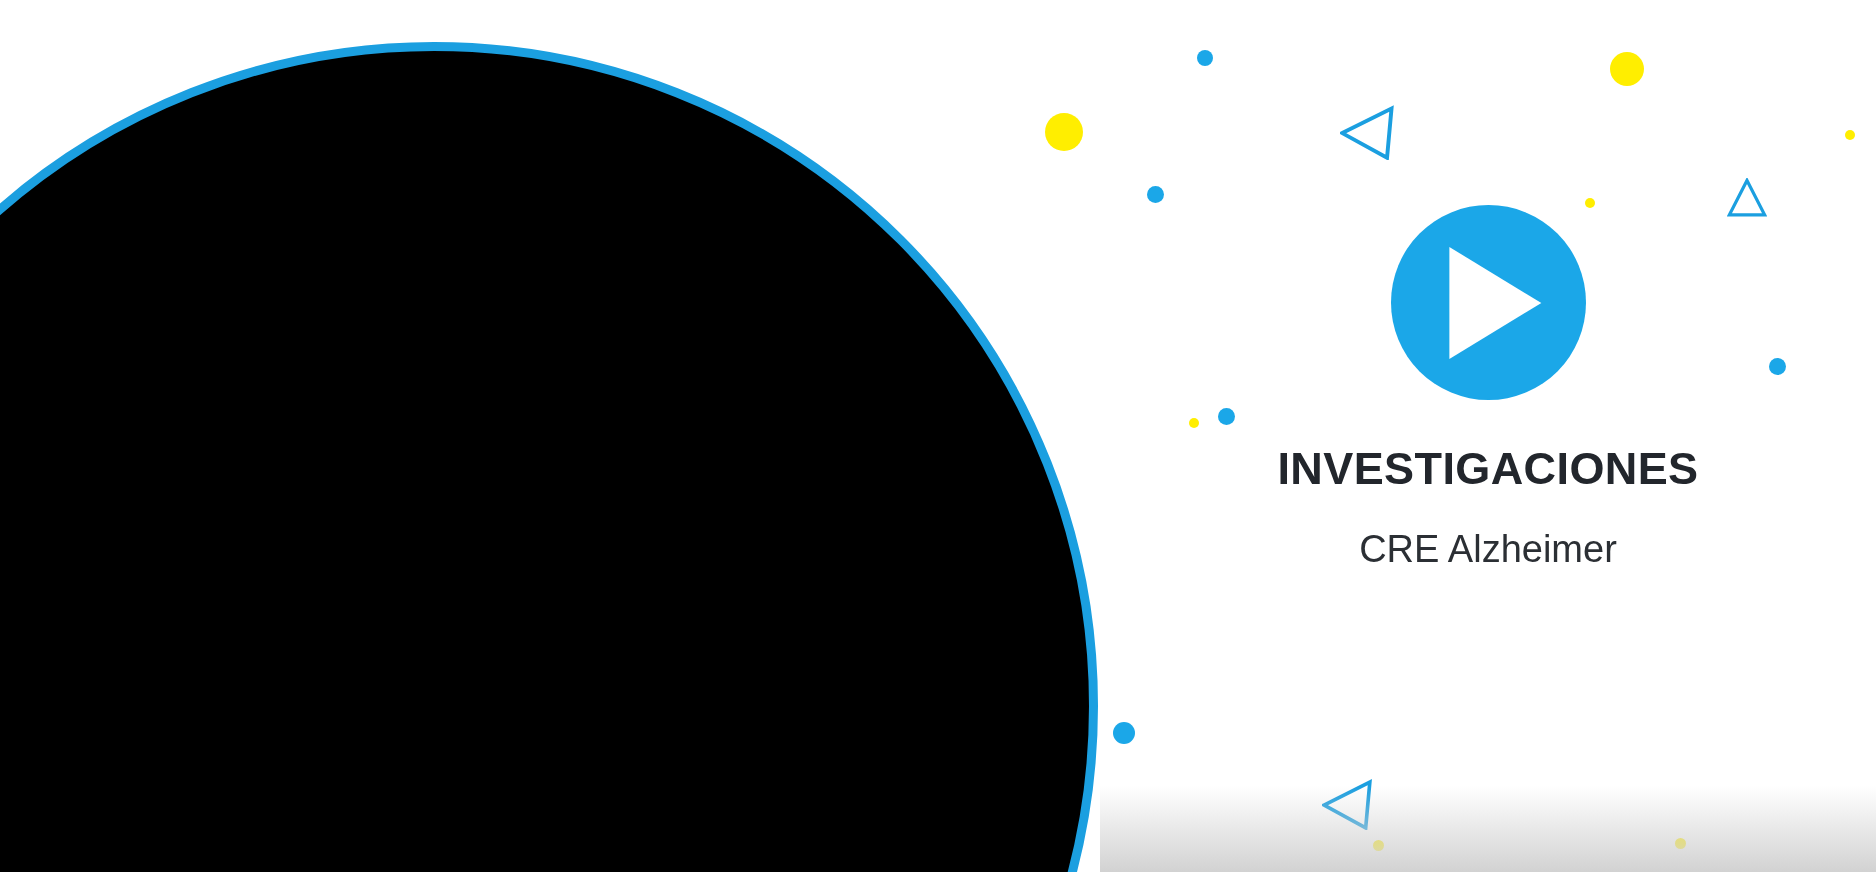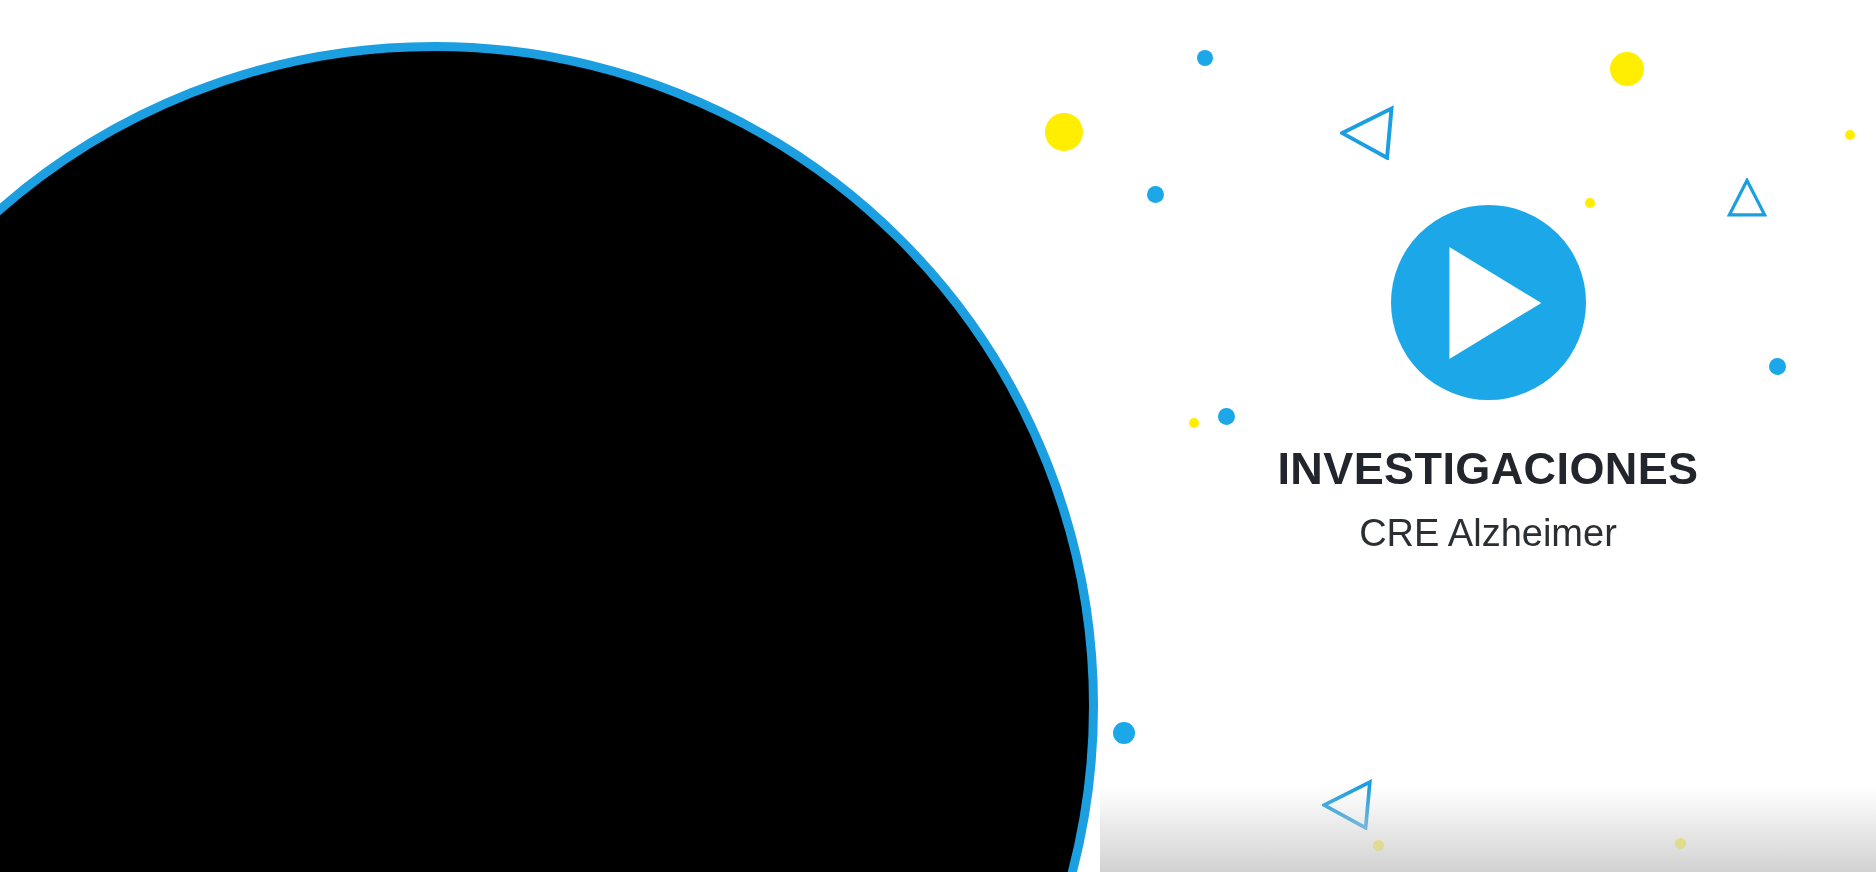--- a/index.html
+++ b/index.html
@@ -94,21 +94,21 @@
   .promo-title {
     margin: 45px 0 0 0;
     font-size: 45px;
     font-weight: bold;
     letter-spacing: 0.4px;
     color: #22262c;
     line-height: 1.05;
     font-family: "Liberation Sans", sans-serif;
   }
   .promo-subtitle {
-    margin: 22px 0 0 0;
+    margin: 38px 0 0 0;
     font-size: 38px;
     font-weight: 400;
     color: #2b2f34;
     line-height: 1.05;
     font-family: "Liberation Sans", sans-serif;
   }
 
   
   .dot {
     position: absolute;

